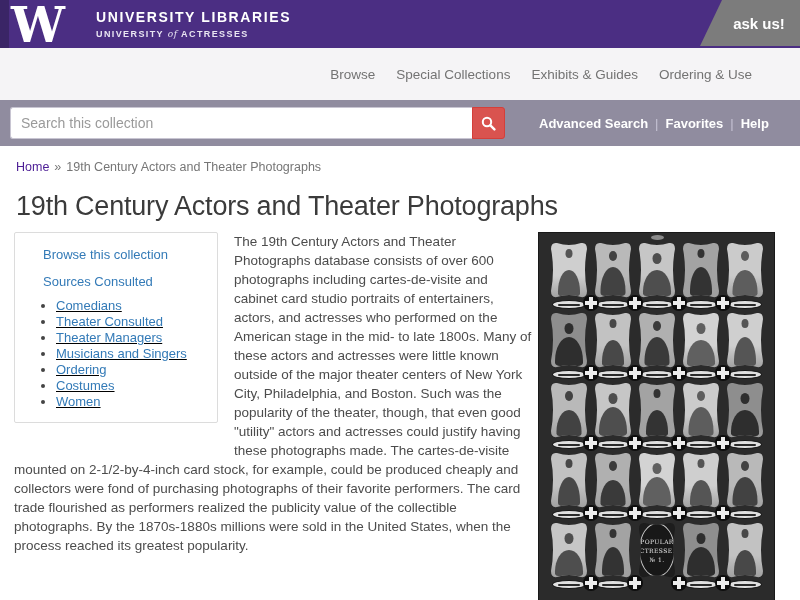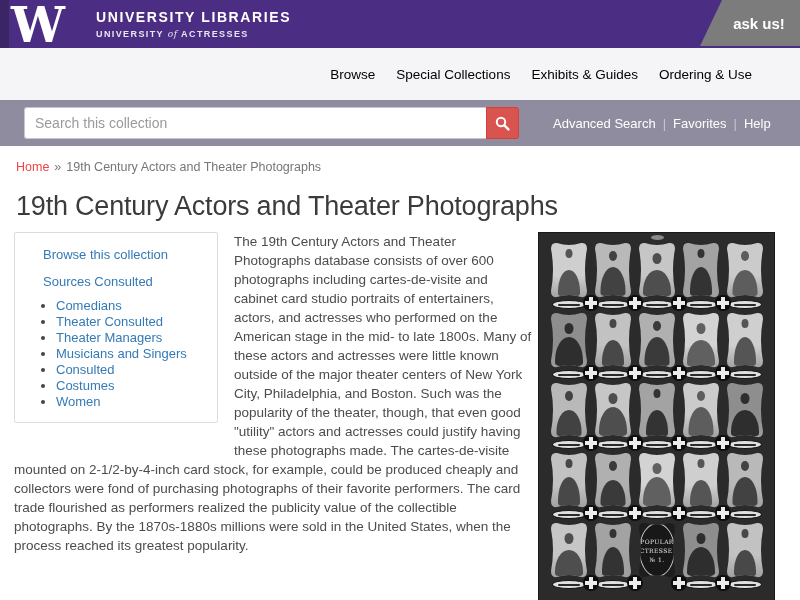--- a/index.html
+++ b/index.html
@@ -19,51 +19,51 @@
   .ask-us { position:absolute; right:0; top:0; width:100px; height:46px; background:#7c7c7c;
             clip-path:polygon(22px 0,100% 0,100% 100%,0 100%); color:#fff; font-size:15px;
             font-weight:bold; display:flex; align-items:center; justify-content:center;
             padding-left:18px; cursor:pointer; }
 
   
   .site-bar { height:52px; background:#f5f4f6; display:flex; align-items:center; }
   .site-title { margin-left:32px; font-size:27px; font-weight:bold; letter-spacing:-0.5px;
                 color:#4b2e83; text-decoration:none; }
   .site-nav { margin-left:auto; margin-right:48px; display:flex; gap:21px; }
-  .site-nav a { font-size:13.5px; color:#000000; text-decoration:none; }
+  .site-nav a { font-size:13.5px; color:#737373; text-decoration:none; }
 
   
   .search-row { height:46px; background:#908c9f; display:flex; align-items:center; }
-  .search-group { display:flex; margin-left:24px; }
+  .search-group { display:flex; margin-left:10px; }
   .search-input { width:462px; height:32px; border:1px solid #c8c5d2; border-right:none;
                   border-radius:3px 0 0 3px; padding:0 10px; font-size:14px; color:#444; outline:none; }
   .search-input::placeholder { color:#9a9a9a; }
   .search-btn { width:33px; height:32px; background:#d9534f; border:1px solid #d43f3a;
                 border-radius:0 3px 3px 0; display:flex; align-items:center; justify-content:center;
                 cursor:pointer; }
   .search-links { margin-left:34px; font-size:13px; color:#fff; display:flex; align-items:center; gap:7px; }
-  .search-links a { color:#fff; text-decoration:none; }
+  .search-links a { color:#fff; text-decoration:none;font-weight:bold; }
   .search-links .sep { color:#c6c3d4; }
 
   
   .breadcrumb { height:42px; display:flex; align-items:center; padding-left:16px; font-size:12.5px; color:#767676; }
-  .breadcrumb a { color:#ef4444; text-decoration:none; margin-right:5px; }
+  .breadcrumb a { color:#4c1d95; text-decoration:none; margin-right:5px; }
   .breadcrumb .bc-sep { margin-right:5px; }
 
   
   h1.page-title { margin:3px 0 10px; padding-left:16px; font-size:27px; font-weight:400;
                   color:#3b3b3b; letter-spacing:-0.2px; }
   .content { padding:0 25px 0 14px; }
 
   .side-box { float:left; width:204px; border:1px solid #dcdcdc; border-radius:2px; background:#fff;
               padding:11px 12px 10px; margin:0 16px 25px 0; }
   .side-box a { color:#337ab7; text-decoration:none; }
   .side-link { display:block; font-size:13px; line-height:22px; margin-bottom:5px;margin-left:16px; }
   .sample-heading { margin:10px 0 4px; font-size:13px; font-weight:bold; color:#1c1c1c; }
-  .side-box ul { margin:2px 0 2px; padding-left:29px; }
+  .side-box ul { margin:2px 0 2px; padding-left:29px;text-decoration:underline; }
   .side-box li { font-size:13px; line-height:16px; color:#444; }
 
   .collage { float:right; position:relative; width:237px; height:372px; margin-left:6px;
              background:#2b2b2b; border:1px solid #191919; overflow:hidden; }
   .pcell { position:absolute; width:40px; height:58px;
            clip-path:path("M 8 2 Q 20 6 32 2 Q 38 1 38 8 Q 34 29 38 50 Q 38 57 32 56 Q 20 52 8 56 Q 2 57 2 50 Q 6 29 2 8 Q 2 1 8 2 Z"); }
   .phead { position:absolute; left:50%; transform:translateX(-50%); border-radius:50%; }
   .pbody { position:absolute; left:50%; transform:translateX(-50%); bottom:3px;
            border-radius:55% 55% 20% 20% / 90% 90% 12% 12%; }
   .plabel { position:absolute; width:34px; height:9px; background:#e0e0e0; border:1px solid #141414;
@@ -140,21 +140,21 @@
 
     <div class="content">
       <aside class="side-box">
         <a class="side-link">Browse this collection</a>
         <a class="side-link">Sources Consulted</a>
         <ul>
           <li><a>Comedians</a></li>
           <li><a>Theater Consulted</a></li>
           <li><a>Theater Managers</a></li>
           <li><a>Musicians and Singers</a></li>
-          <li><a>Consulted</a></li>
+          <li><a>Ordering</a></li>
           <li><a>Costumes</a></li>
           <li><a>Women</a></li>
         </ul>
       </aside>
 
       <div class="collage" id="collage">
         <div class="top-ornament"></div>
 
         <div class="pcell title-cell" style="left:98px;top:288px">
           <div class="oval-ring">

